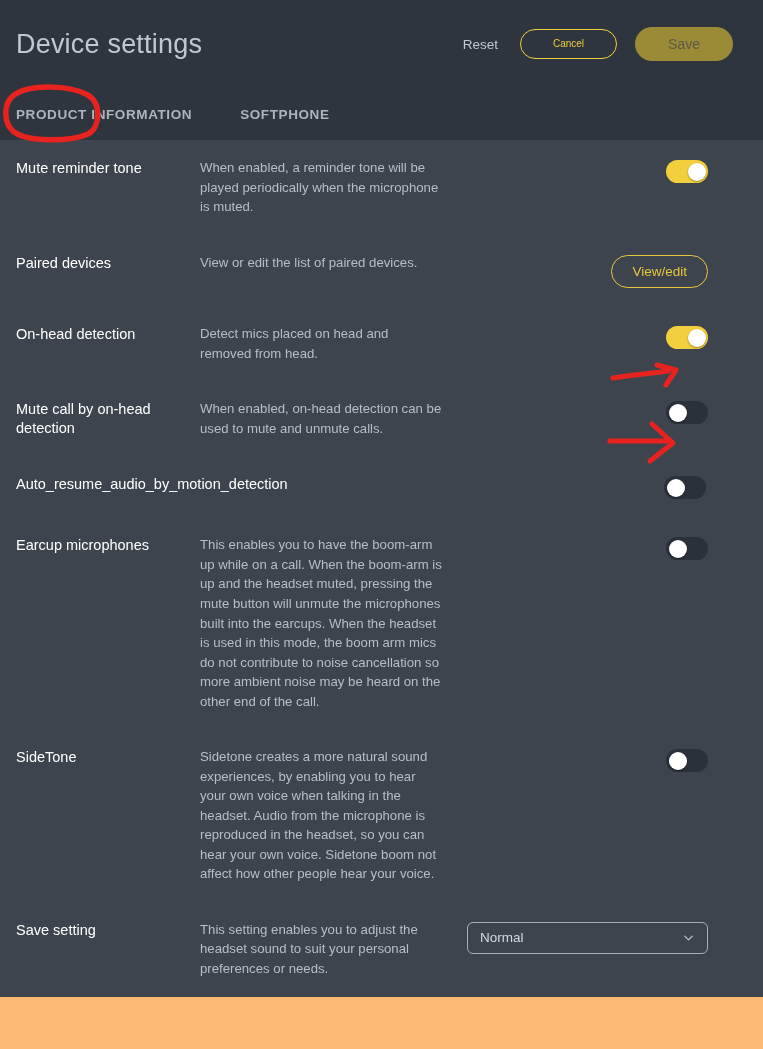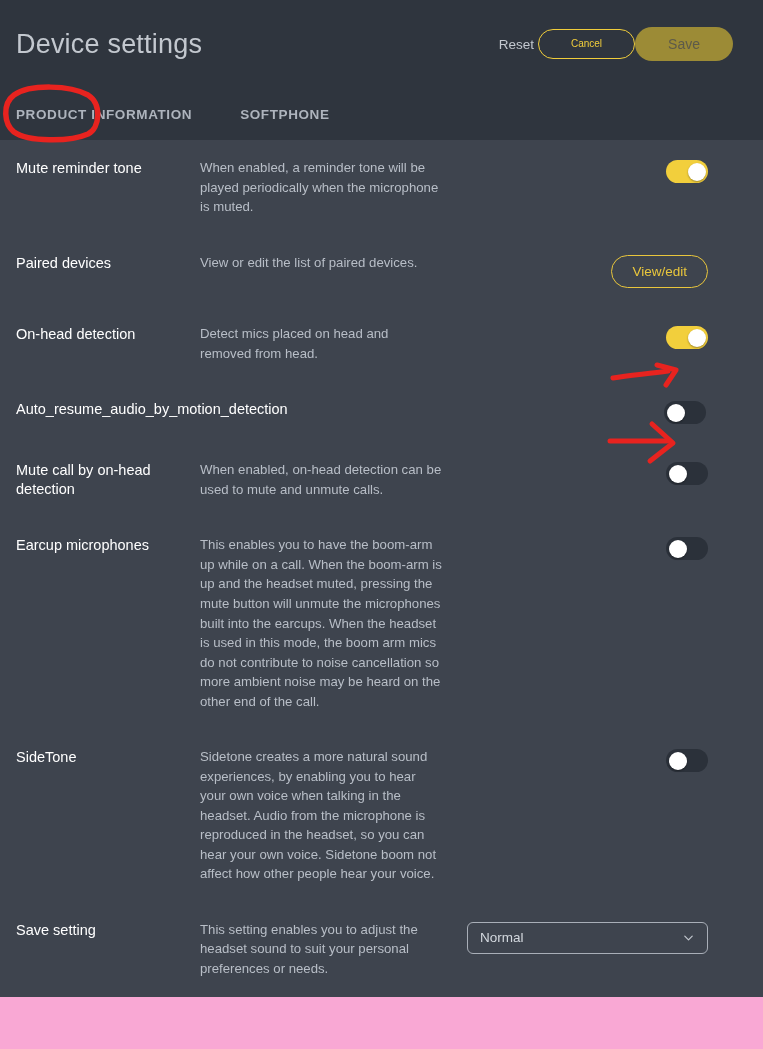--- a/index.html
+++ b/index.html
@@ -9,21 +9,21 @@
     height: 1049px;
     background: #3e444e;
     font-family: "Liberation Sans", sans-serif;
     overflow: hidden;
   }
 
   #app {
     position: relative;
     width: 763px;
     height: 1049px;
-    background: #f9a8d4;
+    background: #fdba74;
     overflow: hidden;
   }
 
   
   .header {
     position: relative;
     height: 88px;
     background: #2f353e;
     display: flex;
     align-items: center;
@@ -33,20 +33,21 @@
     font-size: 27px;
     font-weight: 300;
     color: #c3c8cf;
     letter-spacing: 0.2px;
     line-height: 1;
     flex: 1;
   }
   .header-actions {
     display: flex;
     align-items: center;
+    gap: 18px;
     justify-content: space-between;
   }
   .btn-reset {
     background: none;
     border: none;
     color: #c3c8cf;
     font-size: 13.5px;
     font-family: "Liberation Sans", sans-serif;
     cursor: pointer;
     padding: 6px 4px;
@@ -260,32 +261,32 @@
       <div class="row-label">On-head detection</div>
       <div class="row-desc">Detect mics placed on head and removed from head.</div>
       <div class="row-control">
         <div class="toggle on">
             <div class="knob"></div>
           </div>
       </div>
     </div>
 
     <div class="row">
+      <div class="row-label">Mute call by on-head detection</div>
+      <div class="row-desc">When enabled, on-head detection can be used to mute and unmute calls.</div>
+      <div class="row-control">
+        <div class="toggle">
+            <div class="knob"></div>
+          </div>
+      </div>
+    </div>
+
+    <div class="row">
       <div class="row-label" style="width:440px;flex:0 0 440px">Auto_resume_audio_by_motion_detection</div>
       <div class="row-desc" style="flex:0 0 0;max-width:0;padding:0"></div>
-      <div class="row-control">
-        <div class="toggle">
-            <div class="knob"></div>
-          </div>
-      </div>
-    </div>
-
-    <div class="row">
-      <div class="row-label">Mute call by on-head detection</div>
-      <div class="row-desc">When enabled, on-head detection can be used to mute and unmute calls.</div>
       <div class="row-control">
         <div class="toggle">
             <div class="knob"></div>
           </div>
       </div>
     </div>
 
     <div class="row">
       <div class="row-label">Earcup microphones</div>
       <div class="row-desc">This enables you to have the boom-arm up while on a call. When the boom-arm is up and the headset muted, pressing the mute button will unmute the microphones built into the earcups. When the headset is used in this mode, the boom arm mics do not contribute to noise cancellation so more ambient noise may be heard on the other end of the call.</div>

